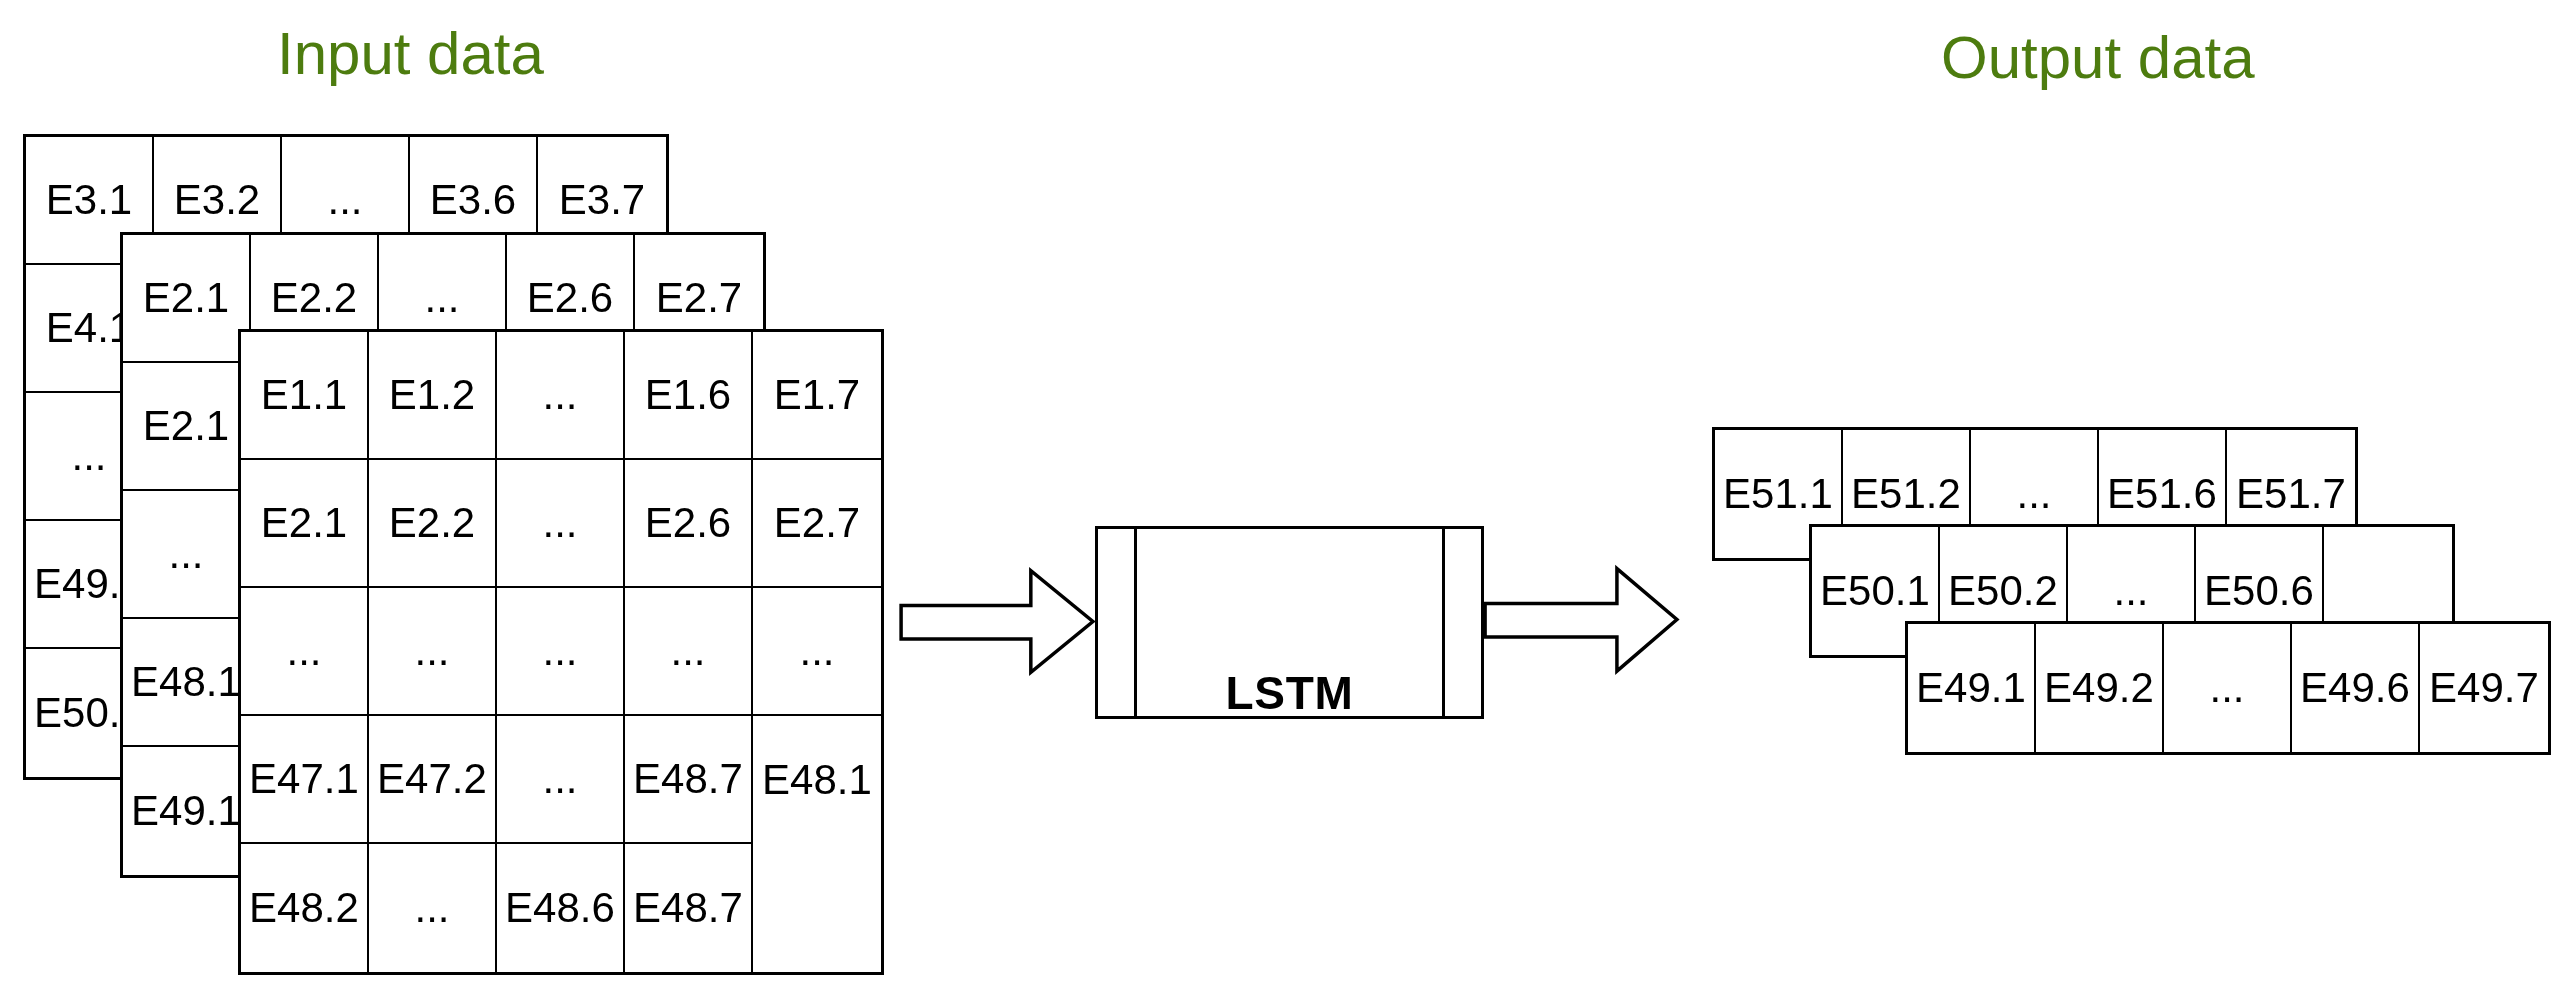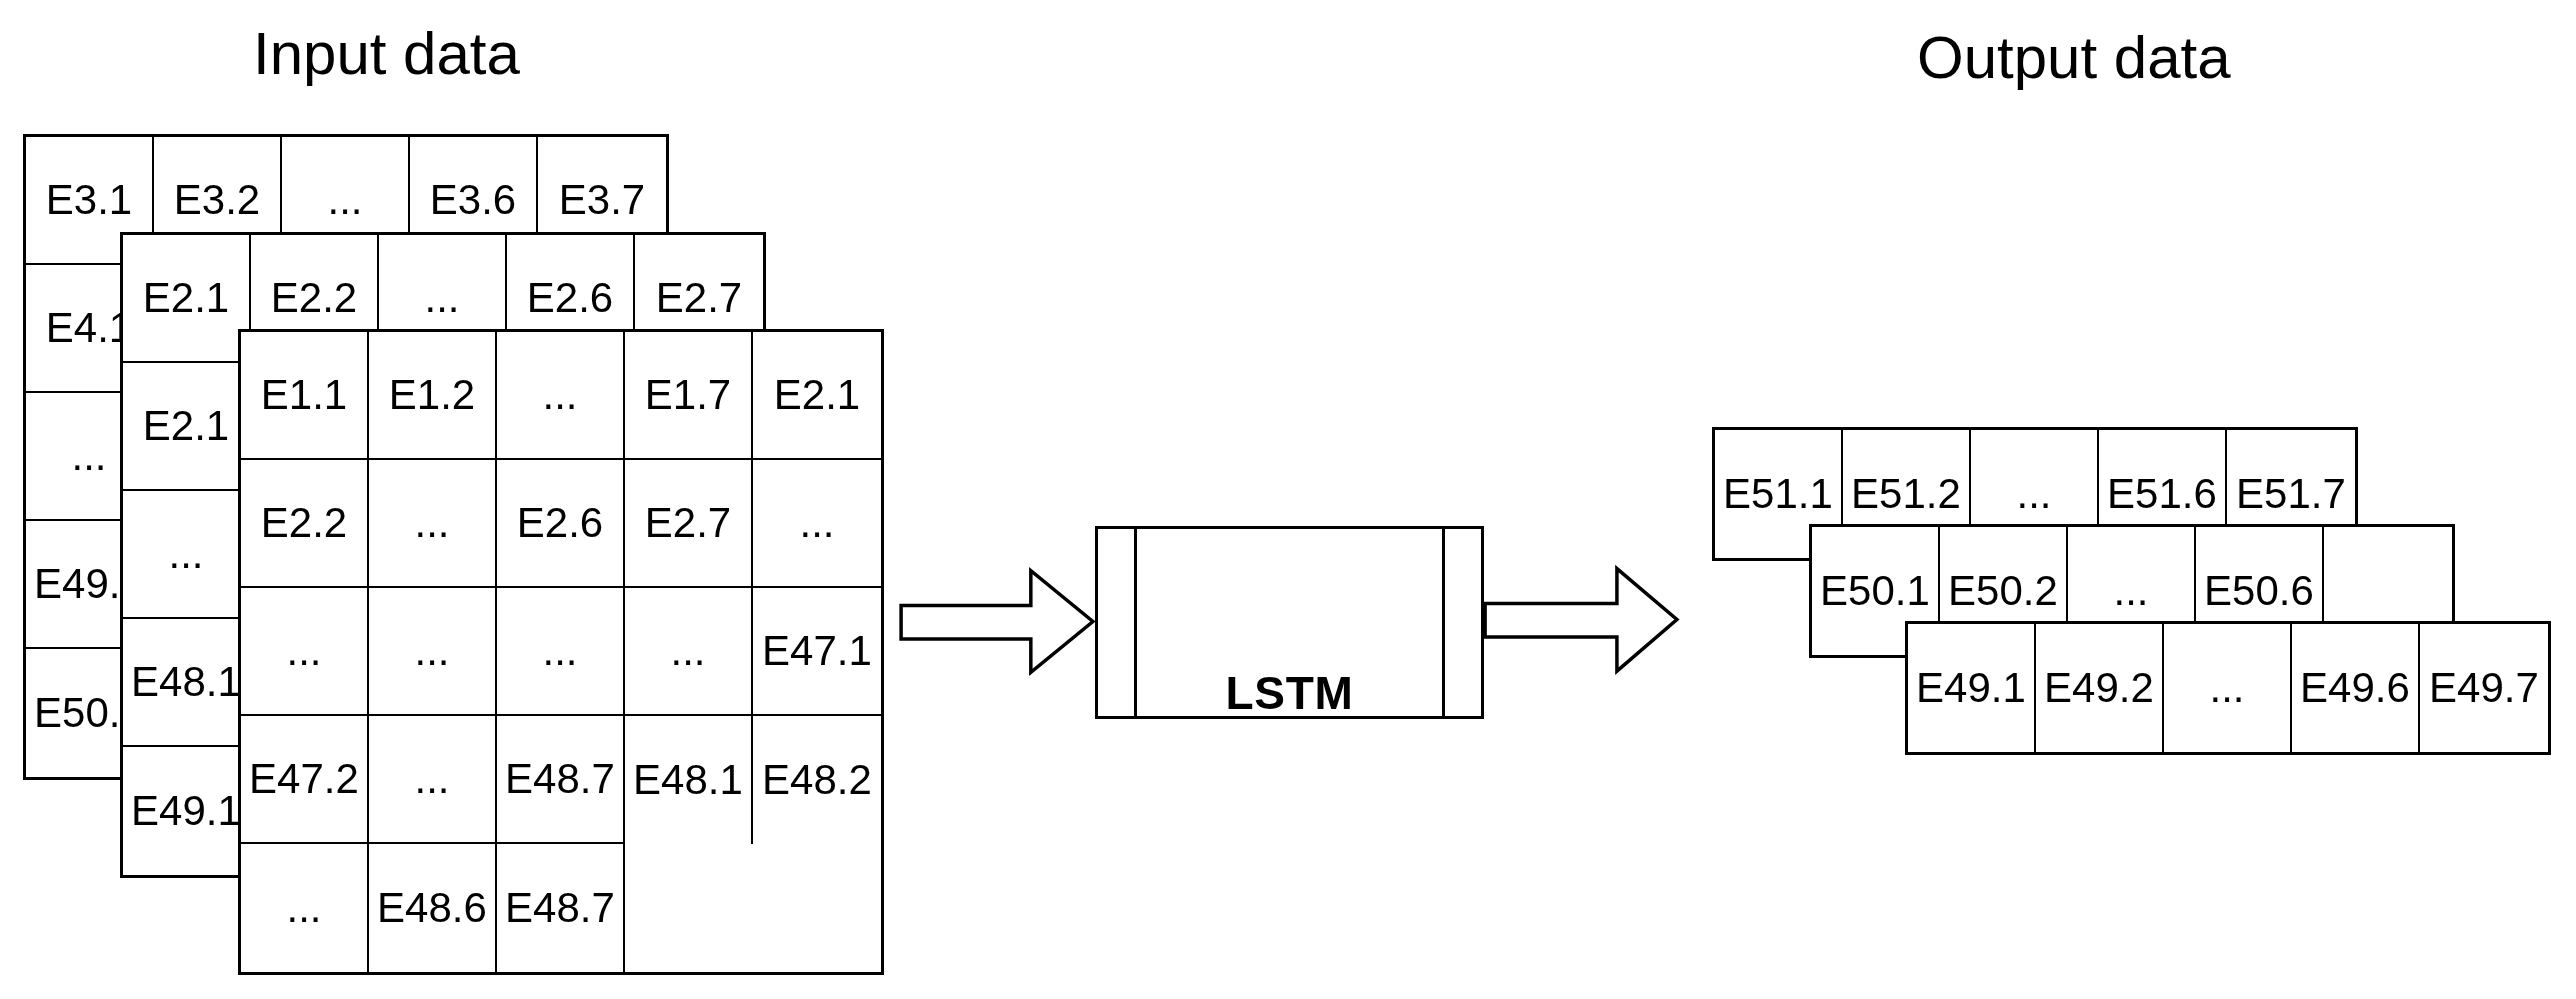--- a/index.html
+++ b/index.html
@@ -20,21 +20,22 @@
   .canvas {
     position: absolute;
     inset: 0;
   }
 
   .title {
     position: absolute;
     font-size: 60px;
     line-height: 1;
     white-space: nowrap;
-    color: #000000;
+    color: #4d7c0f;
+    margin-left: 24px;
   }
   #input-title  { left: 253px;  top: 24.4px; }
   #output-title { left: 1917px; top: 28px; }
 
   
   .grid {
     position: absolute;
     display: grid;
     grid-template-columns: repeat(5, 128px);
     grid-auto-rows: 128px;
@@ -164,20 +165,21 @@
       <div class="cell"></div>
       <div class="cell"></div>
       <div class="cell"></div>
       <div class="cell"></div>
     </div>
 
   <div class="grid" id="input-layer-front">
       <div class="cell">E1.1</div>
       <div class="cell">E1.2</div>
       <div class="cell">...</div>
+      <div class="cell">E1.6</div>
       <div class="cell">E1.7</div>
       <div class="cell">E2.1</div>
       <div class="cell">E2.2</div>
       <div class="cell">...</div>
       <div class="cell">E2.6</div>
       <div class="cell">E2.7</div>
       <div class="cell">...</div>
       <div class="cell">...</div>
       <div class="cell">...</div>
       <div class="cell">...</div>

